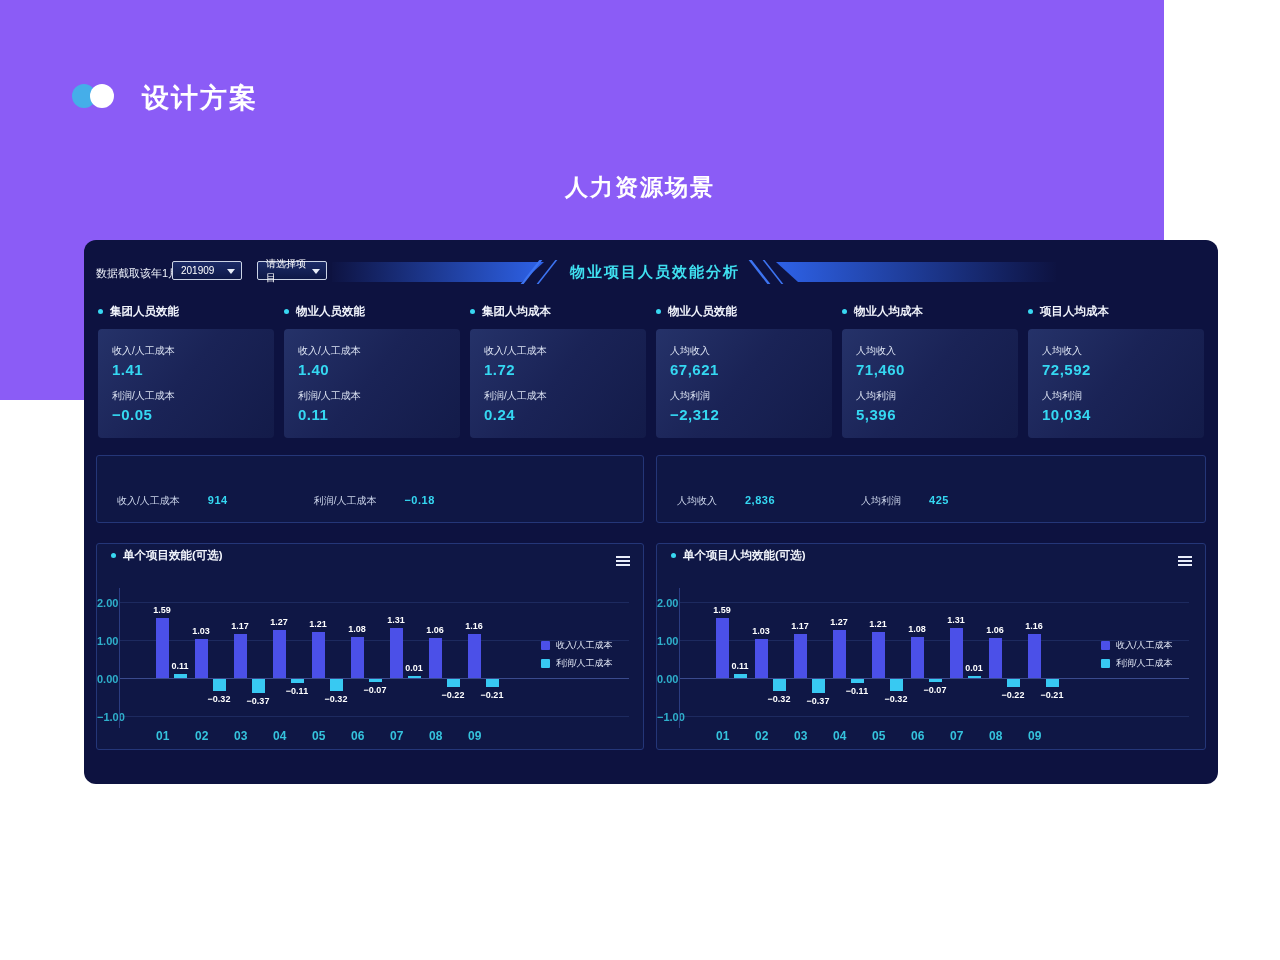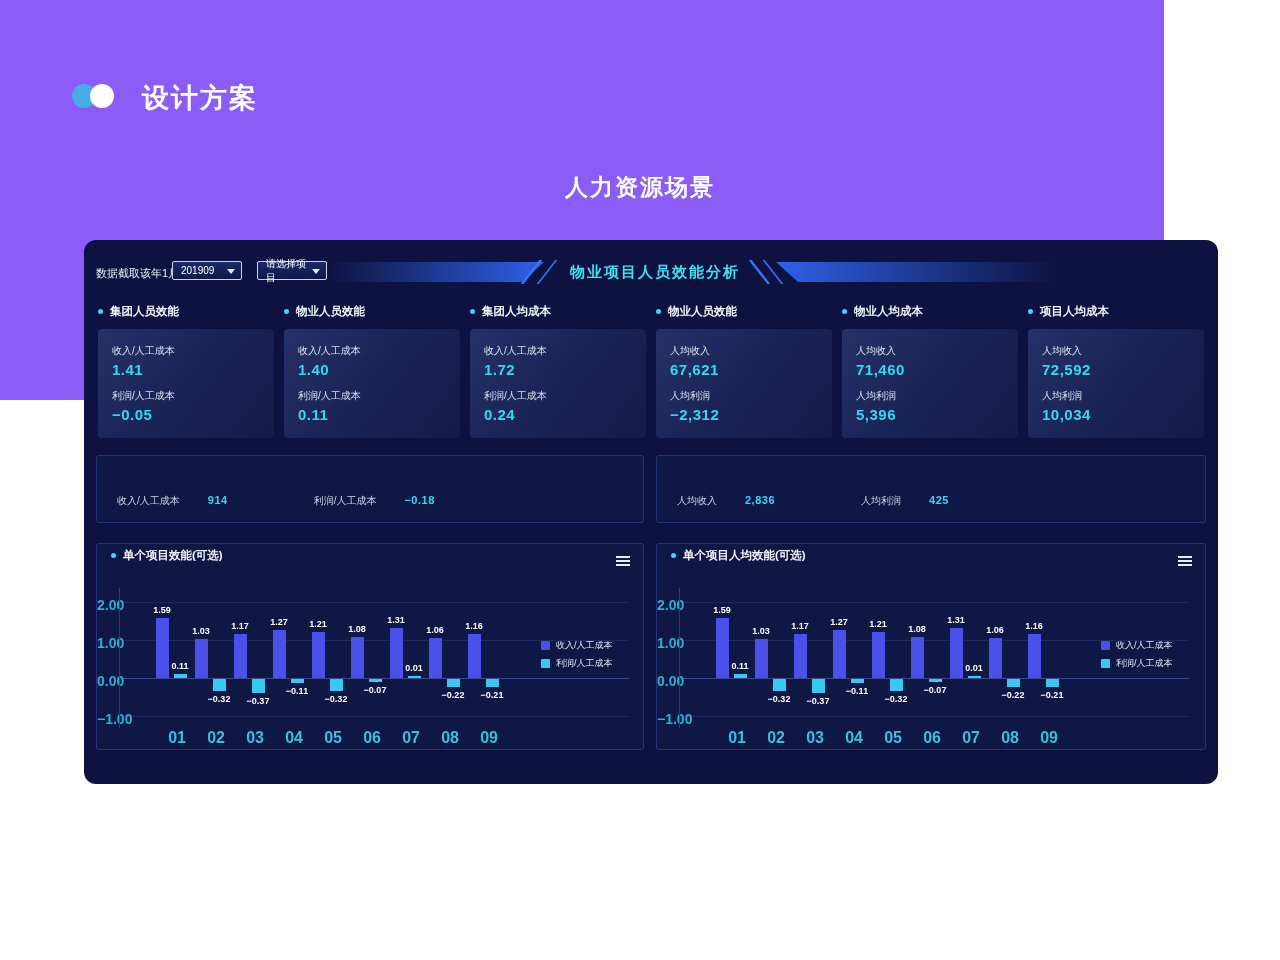--- a/index.html
+++ b/index.html
@@ -55,22 +55,22 @@
   
   .chart-row { position:absolute; left:12px; top:303px; display:grid; grid-template-columns:548px 550px; gap:12px; }
   .chart-panel { height:207px; border:1px solid #243678; border-radius:3px; background:#0f1745; position:relative; }
   .chart-head { position:absolute; left:14px; top:4px; }
   .menu-icon { position:absolute; right:13px; top:12px; width:14px; cursor:pointer; }
   .menu-icon div { height:2px; background:#e9eefa; margin-bottom:2px; }
 
   .gridline { position:absolute; height:1px; background:#1d2a5f; }
   .gridline.zero { background:#3a4a8d; }
   .axis-v { position:absolute; width:1px; background:#2b3c80; }
-  .ytick { position:absolute; width:20px; text-align:right; font-size:14px; color:#2fb0cc; font-weight:bold; }
-  .xtick { position:absolute; width:30px; text-align:right; font-size:16px; font-weight:bold; color:#35c3dd; }
+  .ytick { position:absolute; width:20px; text-align:right; font-size:11px; color:#2fb0cc; font-weight:bold; }
+  .xtick { position:absolute; width:30px; text-align:left; font-size:12px; font-weight:bold; color:#35c3dd; }
   .bar { position:absolute; }
   .val-label { position:absolute; width:36px; text-align:center; font-size:9px; font-weight:bold; color:#ffffff; }
   .legend { position:absolute; left:444px; top:94px; }
   .legend-item { display:flex; align-items:center; gap:6px; height:14px; margin-bottom:4px; cursor:pointer; }
   .legend-item .sw { width:9px; height:9px; border-radius:1px; }
   .legend-item span.lg-txt { font-size:9px; color:#e4eaf8; }
 
   
   .caption { position:absolute; left:0; top:838px; width:1280px; text-align:center; font-size:19px; color:#414141; letter-spacing:1px; }
 </style>

